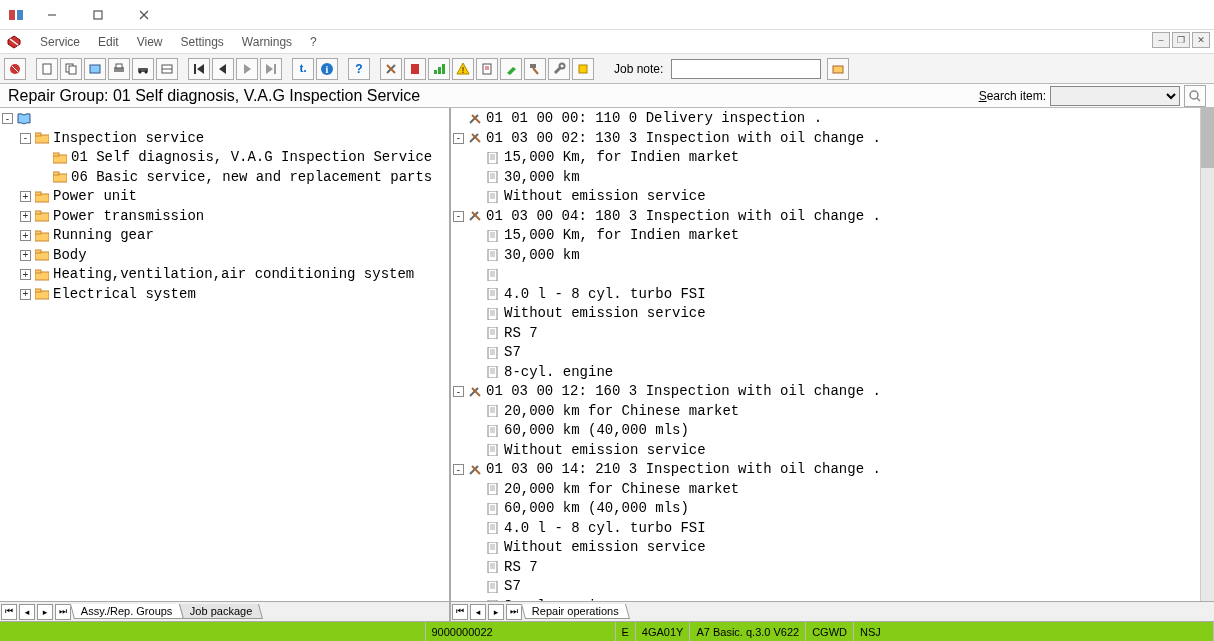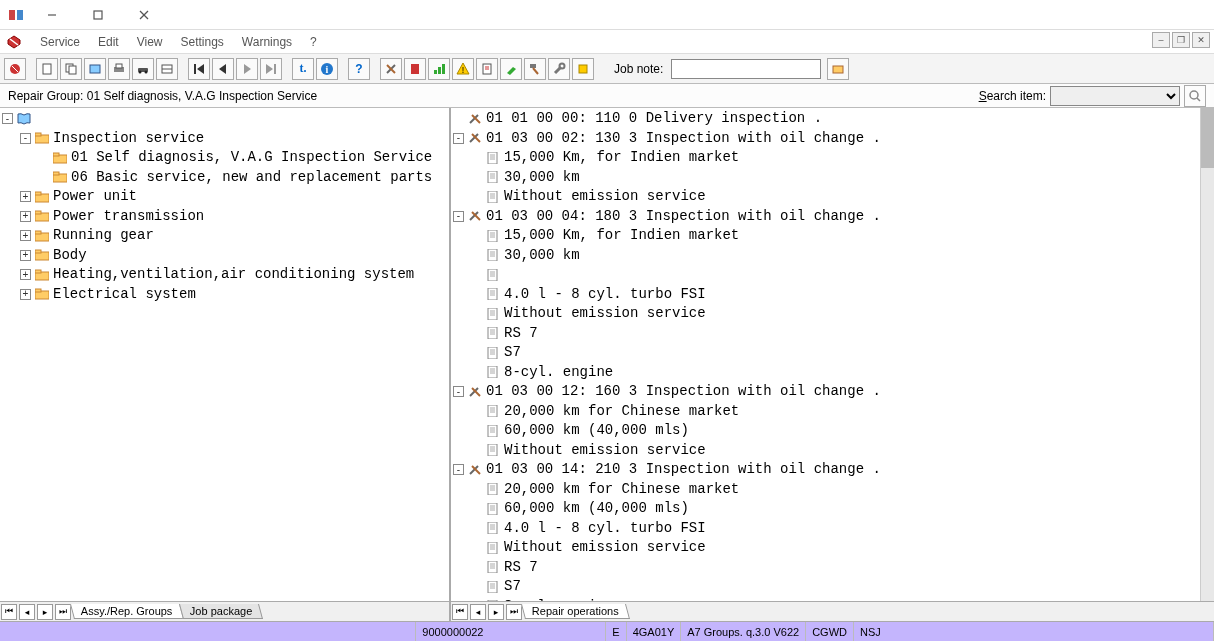--- a/index.html
+++ b/index.html
@@ -13,21 +13,21 @@
 .menubar .system-icon { width: 16px; height: 16px; margin-right: 8px; }
 .menu-item { padding: 2px 8px; font-size: 12px; cursor: default; }
 .mdibtns { position: absolute; right: 4px; top: 2px; display: flex; gap: 2px; }
 .mdibtn { width: 18px; height: 16px; border: 1px solid #aaa; background: #f0f0f0; display: flex; align-items: center; justify-content: center; font-size: 9px; }
 .toolbar { height: 30px; display: flex; align-items: center; padding: 2px 4px; gap: 2px; border-bottom: 1px solid #bbb; background: #f4f4f4; }
 .tbtn { width: 22px; height: 22px; border: 1px solid #aaa; background: #fafafa; display: flex; align-items: center; justify-content: center; font-size: 12px; }
 .tsep { width: 6px; }
 .jobnote-lbl { margin-left: 10px; margin-right: 6px; }
 .jobnote-input { width: 150px; height: 20px; border: 1px solid #888; background: #fff; }
 .infobar { height: 24px; display: flex; align-items: center; padding: 0 8px; border-bottom: 1px solid #bbb; background: #fcfcfc; }
-.infobar .repair-group { flex: 1; font-size: 12px; }
+.infobar .repair-group { flex: 1; font-size: 16px; }
 .search-lbl { margin-right: 4px; }
 .search-lbl .uline { text-decoration: underline; }
 .search-input { width: 130px; height: 20px; border: 1px solid #888; }
 .search-btn { width: 22px; height: 22px; border: 1px solid #aaa; margin-left: 4px; display: flex; align-items: center; justify-content: center; }
 .content { flex: 1; display: flex; overflow: hidden; }
 .pane { overflow: auto; background: #fff; }
 .left { width: 451px; border-right: 2px solid #aaa; }
 .right { flex: 1; position: relative; }
 .tree { font-family: "Courier New", monospace; font-size: 14px; line-height: 19.5px; white-space: nowrap; padding: 1px 2px; }
 .node { display: flex; align-items: center; height: 19.5px; }
@@ -37,21 +37,21 @@
 .folder-icon, .page-icon, .book-icon, .tools-icon { width: 14px; height: 12px; margin-right: 4px; display: inline-flex; }
 .node-label { }
 .node.selected .node-label { }
 .right-scroll { position: absolute; right: 0; top: 0; width: 14px; height: 100%; background: #e8e8e8; border-left: 1px solid #ccc; }
 .right-scroll .thumb { width: 100%; background: #bbb; }
 .tabbar { height: 20px; display: flex; align-items: center; border-top: 1px solid #aaa; background: #f0f0f0; font-size: 11px; }
 .tabbar .navbtn { width: 16px; height: 16px; border: 1px solid #999; background: #fff; display: flex; align-items: center; justify-content: center; font-size: 9px; margin: 0 1px; }
 .tab { padding: 1px 8px; border: 1px solid #999; border-top: none; background: #fff; margin-right: -1px; }
 .tab.active { background: #fff; font-weight: normal; }
 .tab.inactive { background: #e4e4e4; }
-.statusbar { height: 20px; display: flex; align-items: center; border-top: 1px solid #aaa; background: #c4b5fd; font-size: 11px; }
+.statusbar { height: 20px; display: flex; align-items: center; border-top: 1px solid #aaa; background: #84cc16; font-size: 11px; }
 .status-cell { border-right: 1px solid #bbb; padding: 0 6px; height: 100%; display: flex; align-items: center; }
 .status-flex { flex: 1; }
 
 svg { display: block; }
 </style>
 </head>
 <body>
 
 <div class="titlebar">
   <span class="app-icon">
@@ -721,16 +721,16 @@
     <div class="navbtn">⏭</div>
     <div class="tab active" style="transform:skewX(15deg);"><span style="display:inline-block;transform:skewX(-15deg);">Repair operations</span></div>
   </div>
 </div>
 
 <div class="statusbar">
   <div class="status-cell status-flex"></div>
   <div class="status-cell" style="width:190px;">9000000022</div>
   <div class="status-cell">E</div>
   <div class="status-cell">4GA01Y</div>
-  <div class="status-cell">A7 Groups. q.3.0 V622</div>
+  <div class="status-cell">A7 Basic. q.3.0 V622</div>
   <div class="status-cell">CGWD</div>
   <div class="status-cell" style="width:360px;">NSJ</div>
 </div>
 
 </body></html>

